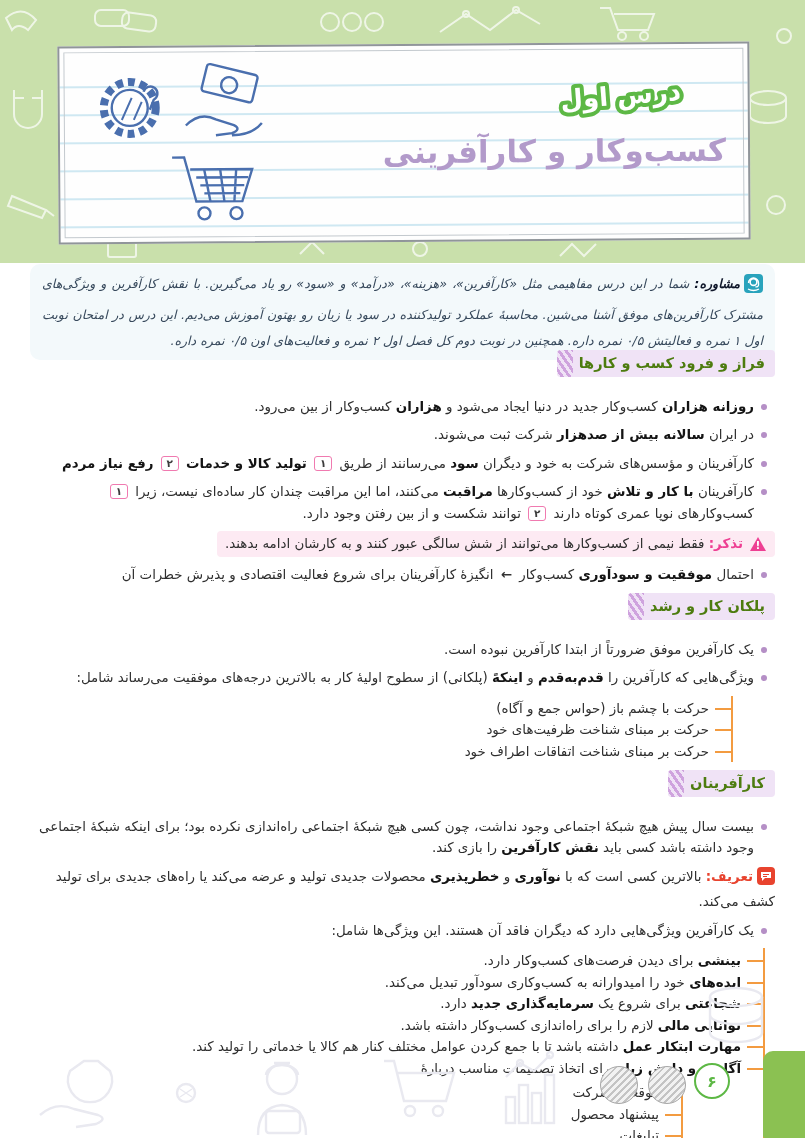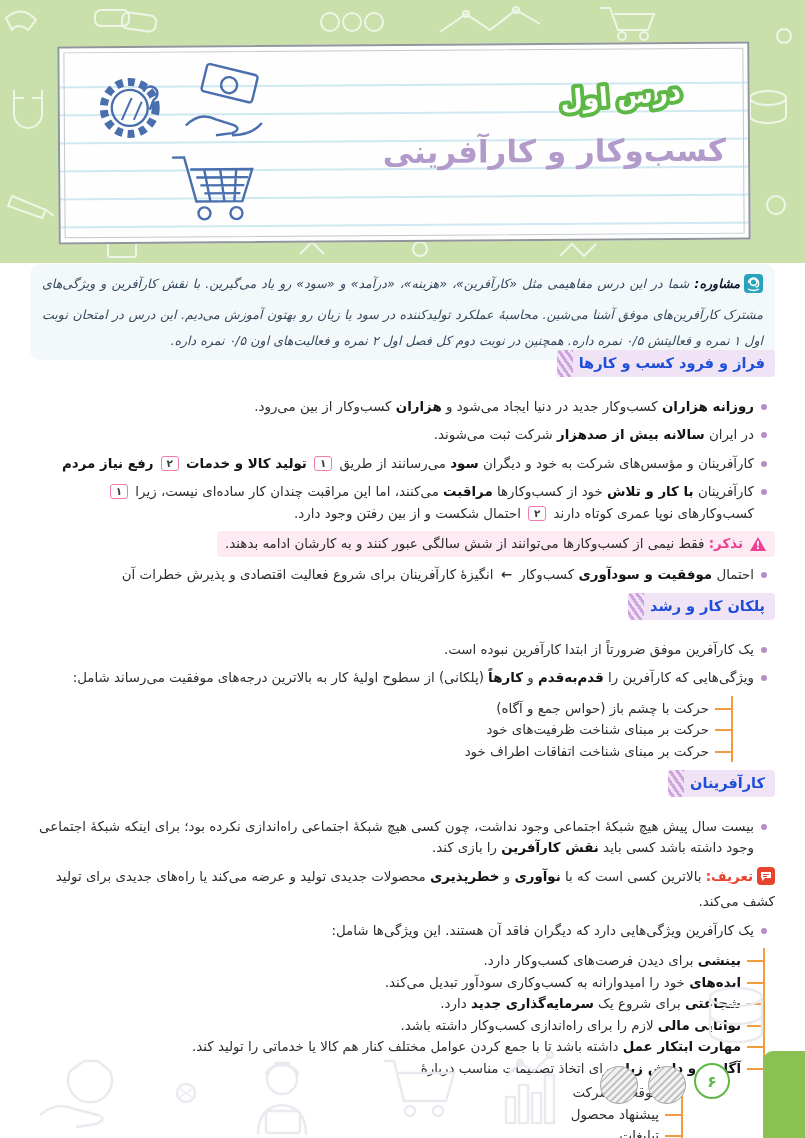--- a/index.html
+++ b/index.html
@@ -20,21 +20,21 @@
   
   .advice{position:absolute;top:264px;left:30px;right:30px;direction:rtl;background:#f3f9fb;
           border-radius:10px;padding:7px 12px 6px;font-size:12.6px;line-height:26px;
           color:#37495c;font-style:italic;text-align:justify;text-align-last:right;}
   .advice-icon{display:inline-block;vertical-align:-5px;margin-left:4px;}
   .advice-label{color:#0f172a;font-weight:bold;font-style:italic;}
   
   .content{position:absolute;top:350px;right:30px;left:32px;direction:rtl;
            font-size:13.4px;line-height:21.5px;}
   .sec{margin-bottom:8px;}
-  .sec-h{position:relative;display:inline-block;background:#f0e3f6;color:#1d4ed8;
+  .sec-h{position:relative;display:inline-block;background:#f0e3f6;color:#4d7c0f;
          font-weight:bold;font-size:14.5px;line-height:22px;padding:2px 10px 3px 22px;
          border-radius:4px;margin-bottom:5px;overflow:hidden;}
   .sec-h::after{content:"";position:absolute;left:0;top:0;bottom:0;width:16px;
          background:repeating-linear-gradient(55deg,#f0e3f6 0 3px,#cfa3de 3px 6px);}
   ul.bullets{list-style:none;margin:0;padding:0;}
   ul.bullets>li{position:relative;padding-right:14px;margin:7px;}
   ul.bullets>li::before{content:"";position:absolute;right:1px;top:8px;width:6px;height:6px;
          border-radius:50%;background:#b58fc6;}
   .b{font-weight:bold;color:#141414;}
   .badge{display:inline-block;min-width:12px;text-align:center;border:1.5px solid #f07ab0;
@@ -153,42 +153,42 @@
   </div>
 
   <div class="content">
 
     <div class="sec">
       <div class="sec-h">فراز و فرود کسب و کارها</div>
       <ul class="bullets">
         <li><span class="b">روزانه هزاران</span><span> کسب‌وکار جدید در دنیا ایجاد می‌شود و </span><span class="b">هزاران</span><span> کسب‌وکار از بین می‌رود.</span></li>
         <li><span>در ایران </span><span class="b">سالانه بیش از صدهزار</span><span> شرکت ثبت می‌شوند.</span></li>
         <li><span>کارآفرینان و مؤسس‌های شرکت به خود و دیگران </span><span class="b">سود</span><span> می‌رسانند از طریق </span><span class="badge">۱</span><span> </span><span class="b">تولید کالا و خدمات</span><span>  </span><span class="badge">۲</span><span> </span><span class="b">رفع نیاز مردم</span></li>
-        <li><span>کارآفرینان </span><span class="b">با کار و تلاش</span><span> خود از کسب‌وکارها </span><span class="b">مراقبت</span><span> می‌کنند، اما این مراقبت چندان کار ساده‌ای نیست، زیرا </span><span class="badge">۱</span><span> کسب‌وکارهای نوپا عمری کوتاه دارند </span><span class="badge">۲</span><span> احتمال شکست و از بین رفتن وجود دارد.</span></li>
+        <li><span>کارآفرینان </span><span class="b">با کار و تلاش</span><span> خود از کسب‌وکارها </span><span class="b">مراقبت</span><span> می‌کنند، اما این مراقبت چندان کار ساده‌ای نیست، زیرا </span><span class="badge">۱</span><span> کسب‌وکارهای نوپا عمری کوتاه دارند </span><span class="badge">۲</span><span> توانند شکست و از بین رفتن وجود دارد.</span></li>
       </ul>
       <div class="reminder">
         <span class="warn">
           <svg width="18" height="16" viewBox="0 0 20 18">
               <path d="M10 1 L19 17 H1 Z" fill="#ee3f93"></path>
               <text x="10" y="15" text-anchor="middle" fill="#fff" font-size="12" font-weight="bold" font-family="DejaVu Sans, sans-serif">!</text>
             </svg>
         </span>
         <span><span class="rem-label">تذکر:</span>
         <span>فقط نیمی از کسب‌وکارها می‌توانند از شش سالگی عبور کنند و به کارشان ادامه بدهند.</span></span>
       </div>
       <ul class="bullets">
         <li><span>احتمال </span><span class="b">موفقیت و سودآوری</span><span> کسب‌وکار </span><span class="arrow">←</span><span> انگیزهٔ کارآفرینان برای شروع فعالیت اقتصادی و پذیرش خطرات آن</span></li>
       </ul>
     </div>
 
     <div class="sec">
       <div class="sec-h">پلکان کار و رشد</div>
       <ul class="bullets">
         <li><span>یک کارآفرین موفق ضرورتاً از ابتدا کارآفرین نبوده است.</span></li>
-        <li><span>ویژگی‌هایی که کارآفرین را </span><span class="b">قدم‌به‌قدم</span><span> و </span><span class="b">کارهاً</span><span> (پلکانی) از سطوح اولیهٔ کار به بالاترین درجه‌های موفقیت می‌رساند شامل:</span></li>
+        <li><span>ویژگی‌هایی که کارآفرین را </span><span class="b">قدم‌به‌قدم</span><span> و </span><span class="b">اینکهً</span><span> (پلکانی) از سطوح اولیهٔ کار به بالاترین درجه‌های موفقیت می‌رساند شامل:</span></li>
       </ul>
       <ul class="branch">
         <li>حرکت با چشم باز (حواس جمع و آگاه)</li>
         <li>حرکت بر مبنای شناخت ظرفیت‌های خود</li>
         <li>حرکت بر مبنای شناخت اتفاقات اطراف خود</li>
       </ul>
     </div>
 
     <div class="sec">
       <div class="sec-h">کارآفرینان</div>

